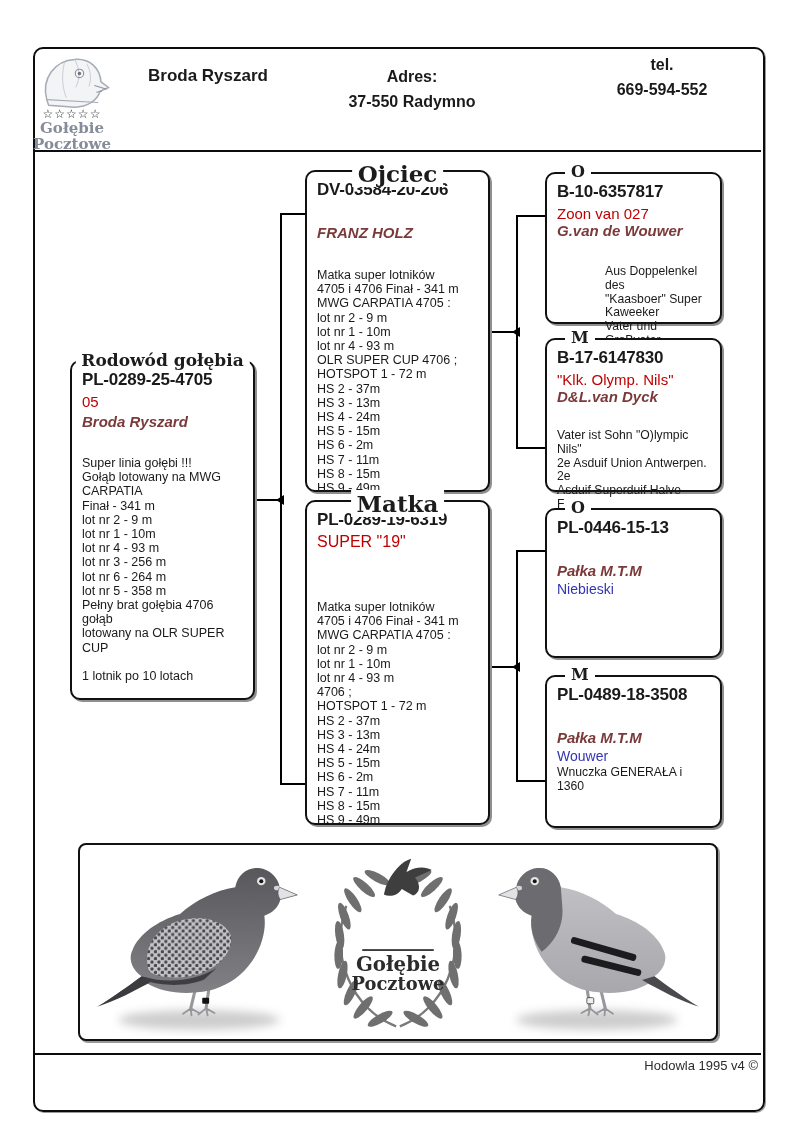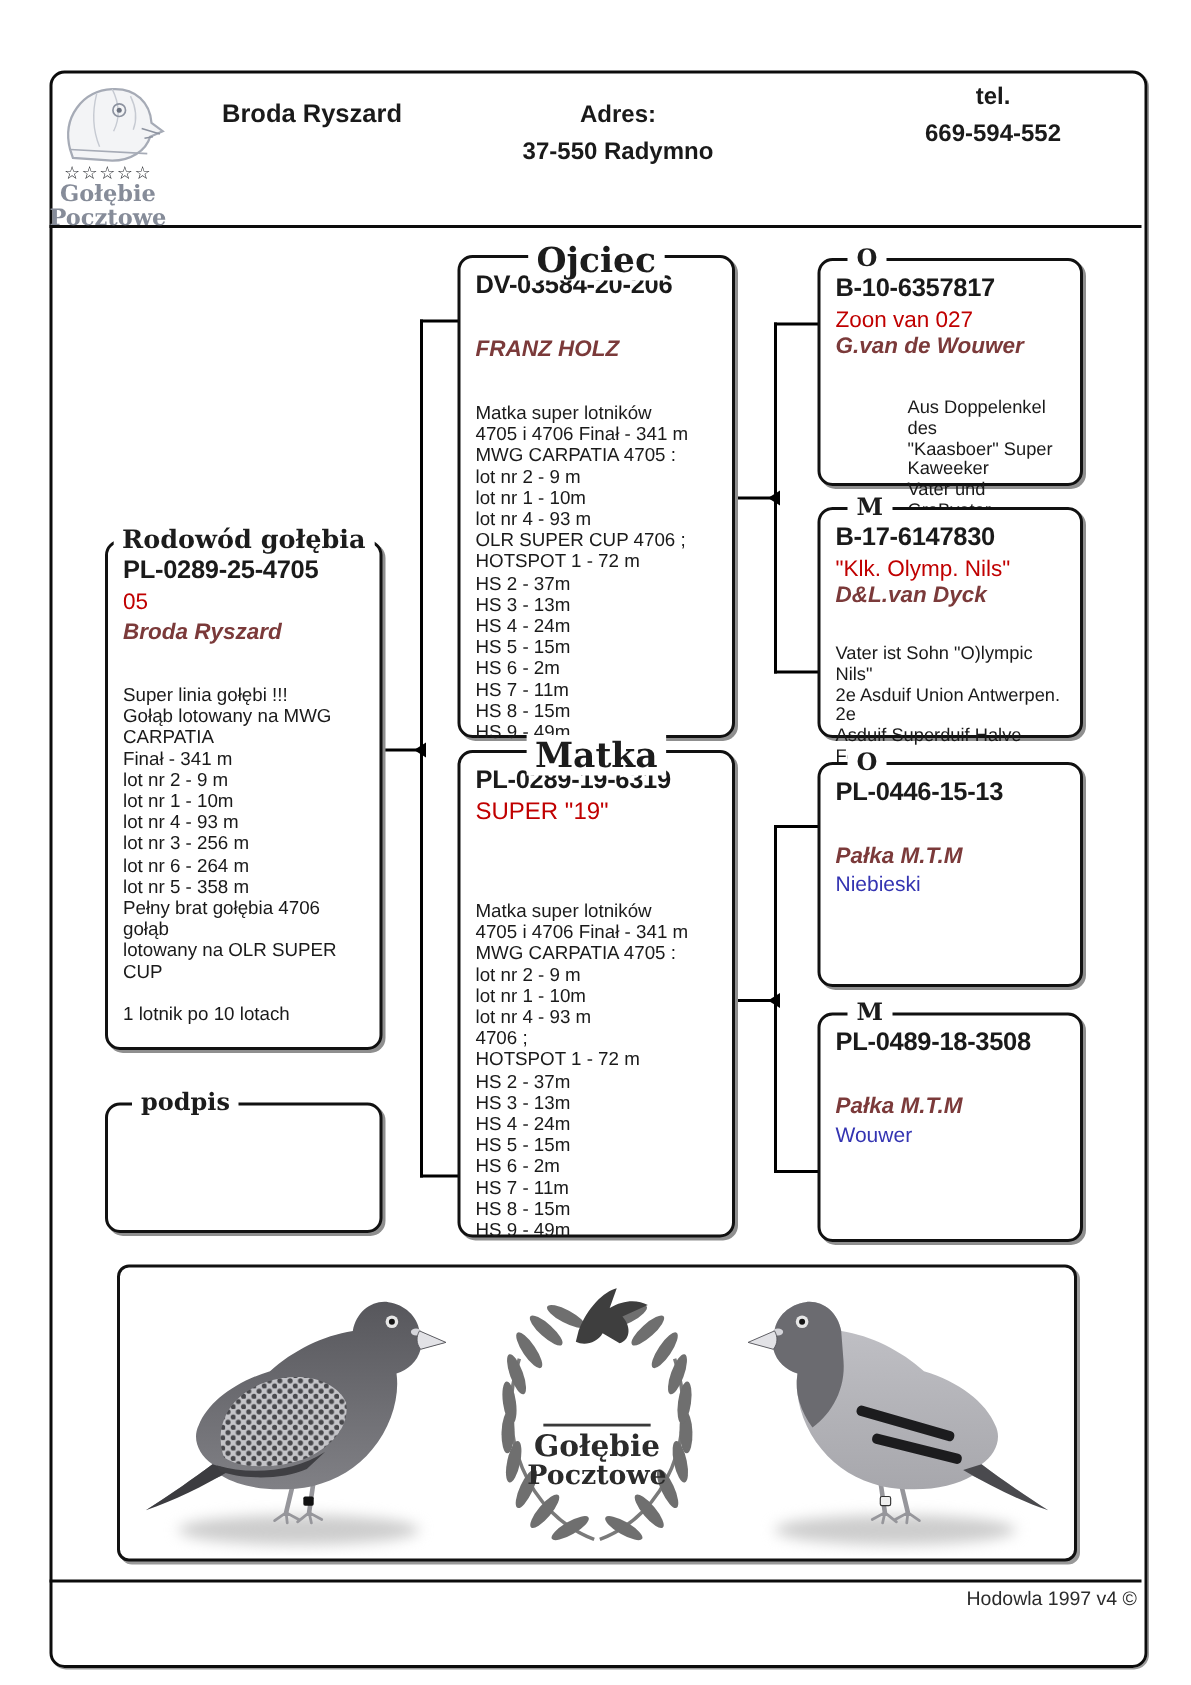--- a/index.html
+++ b/index.html
@@ -110,23 +110,20 @@
 lot nr 4 - 93 m
 lot nr 3 - 256 m
 lot nr 6 - 264 m
 lot nr 5 - 358 m
 Pełny brat gołębia 4706  gołąb
 lotowany na OLR SUPER CUP
 
 1 lotnik po 10 lotach</div>
   </div>
 
-  <div class="fbox" style="left:70px;top:735px;width:185px;height:87px;">
-    <span class="legend lg-sm">podpis</span>
-  </div>
 
   <div class="fbox" style="left:305px;top:170px;width:185px;height:322px;">
     <span class="legend lg-big">Ojciec</span>
     <div class="ring">DV-03584-20-206</div>
     <div class="owner" style="margin-top:24px;">FRANZ HOLZ</div>
     <div class="desc" style="margin-top:27px;">Matka super lotników
 4705 i 4706 Finał - 341 m
 MWG CARPATIA 4705 :
 lot nr 2 - 9 m
 lot nr 1 - 10m
@@ -192,20 +189,21 @@
     <div class="ring">PL-0446-15-13</div>
     <div class="owner" style="margin-top:24px;">Pałka M.T.M</div>
     <div class="bluetxt">Niebieski</div>
   </div>
 
   <div class="fbox" style="left:545px;top:675px;width:177px;height:153px;">
     <span class="legend lg-om">M</span>
     <div class="ring">PL-0489-18-3508</div>
     <div class="owner" style="margin-top:24px;">Pałka M.T.M</div>
     <div class="bluetxt">Wouwer</div>
+    <div class="desc-sm">Wnuczka GENERAŁA i 1360</div>
   </div>
 
   <div class="banner">
 
     <svg width="230" height="186" viewBox="0 0 300 228">
       <defs>
         <linearGradient id="pg1" x1="0" y1="0" x2="0" y2="1">
           <stop offset="0" stop-color="#57575c"></stop>
             <stop offset="1" stop-color="#85858a"></stop>
         </linearGradient>
@@ -289,15 +287,15 @@
         <rect x="86" y="138" width="80" height="9" rx="4" transform="rotate(-14 126 142)" fill="#1c1c1e"></rect>
         <rect x="149" y="184" width="9" height="8" rx="1.5" fill="#efefef" stroke="#333" stroke-width="1"></rect>
         <circle cx="226" cy="32" r="5.5" fill="#e6e6e6"></circle>
         <circle cx="226" cy="32" r="2.6" fill="#151515"></circle>
         <ellipse cx="247" cy="41" rx="4.5" ry="3" fill="#d5d5da"></ellipse>
         <path d="M 250 40 L 273 50 L 251 56 C 247 51 247 45 250 40 Z" fill="#e2e2e6" stroke="#55555a" stroke-width="0.8"></path>
       </g>
     </svg>
   </div>
 
-  <div class="footer">Hodowla 1997 v4 ©</div>
+  <div class="footer">Hodowla 1995 v4 ©</div>
 
 </div>
 
 </body></html>

